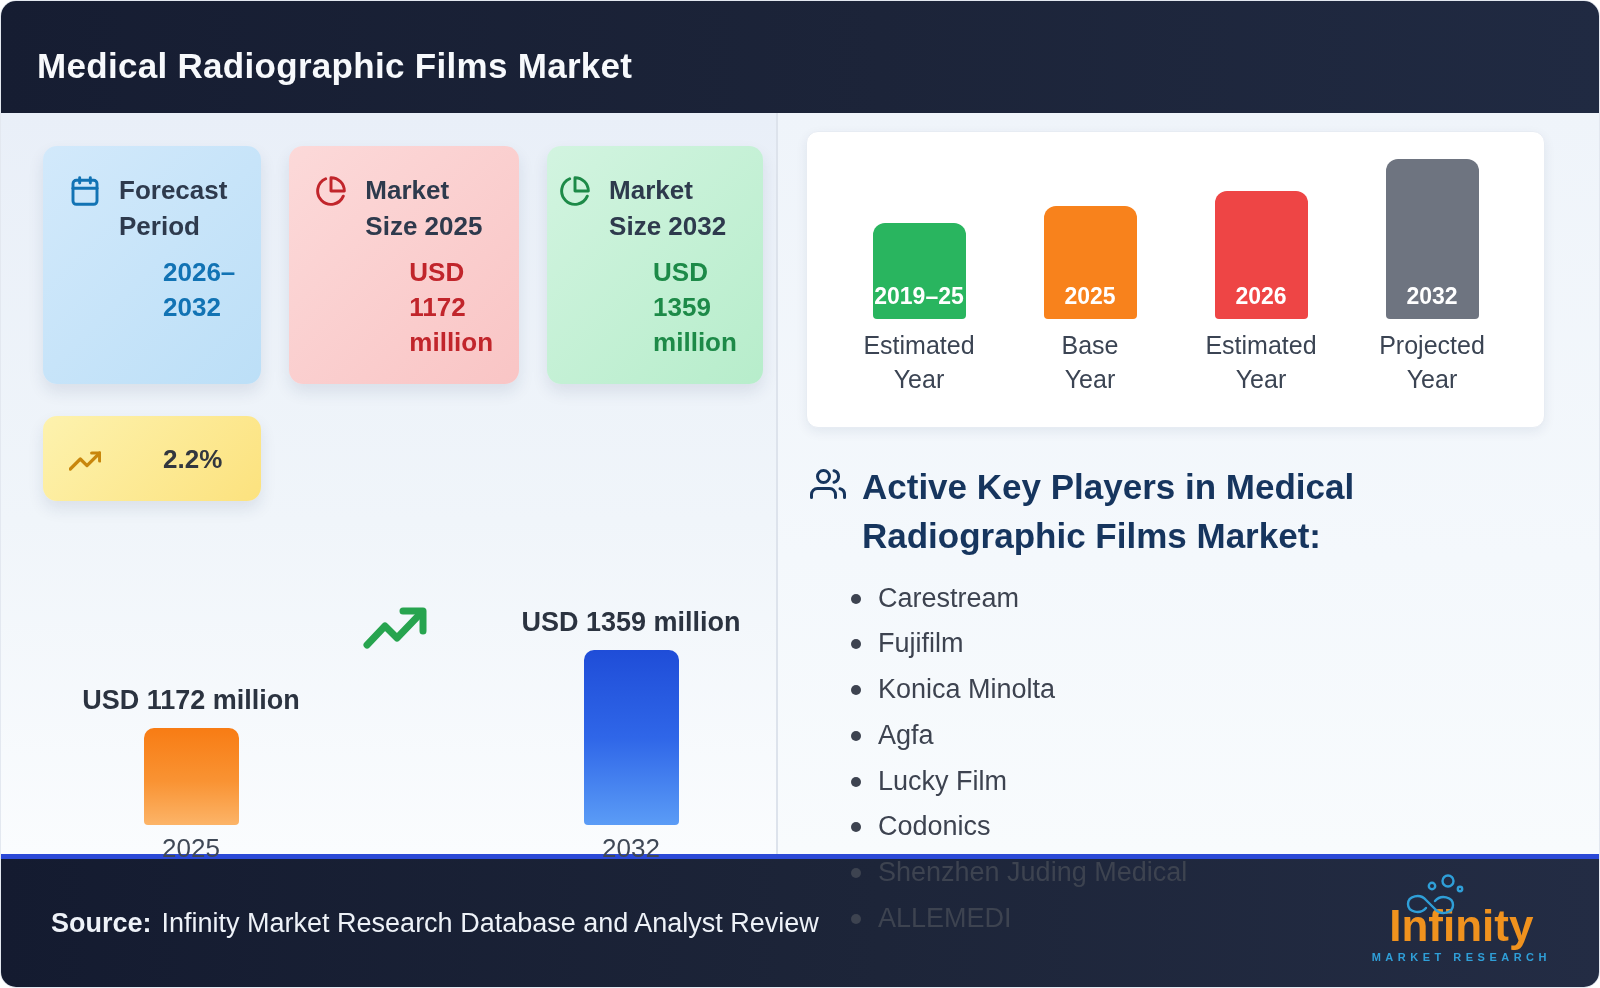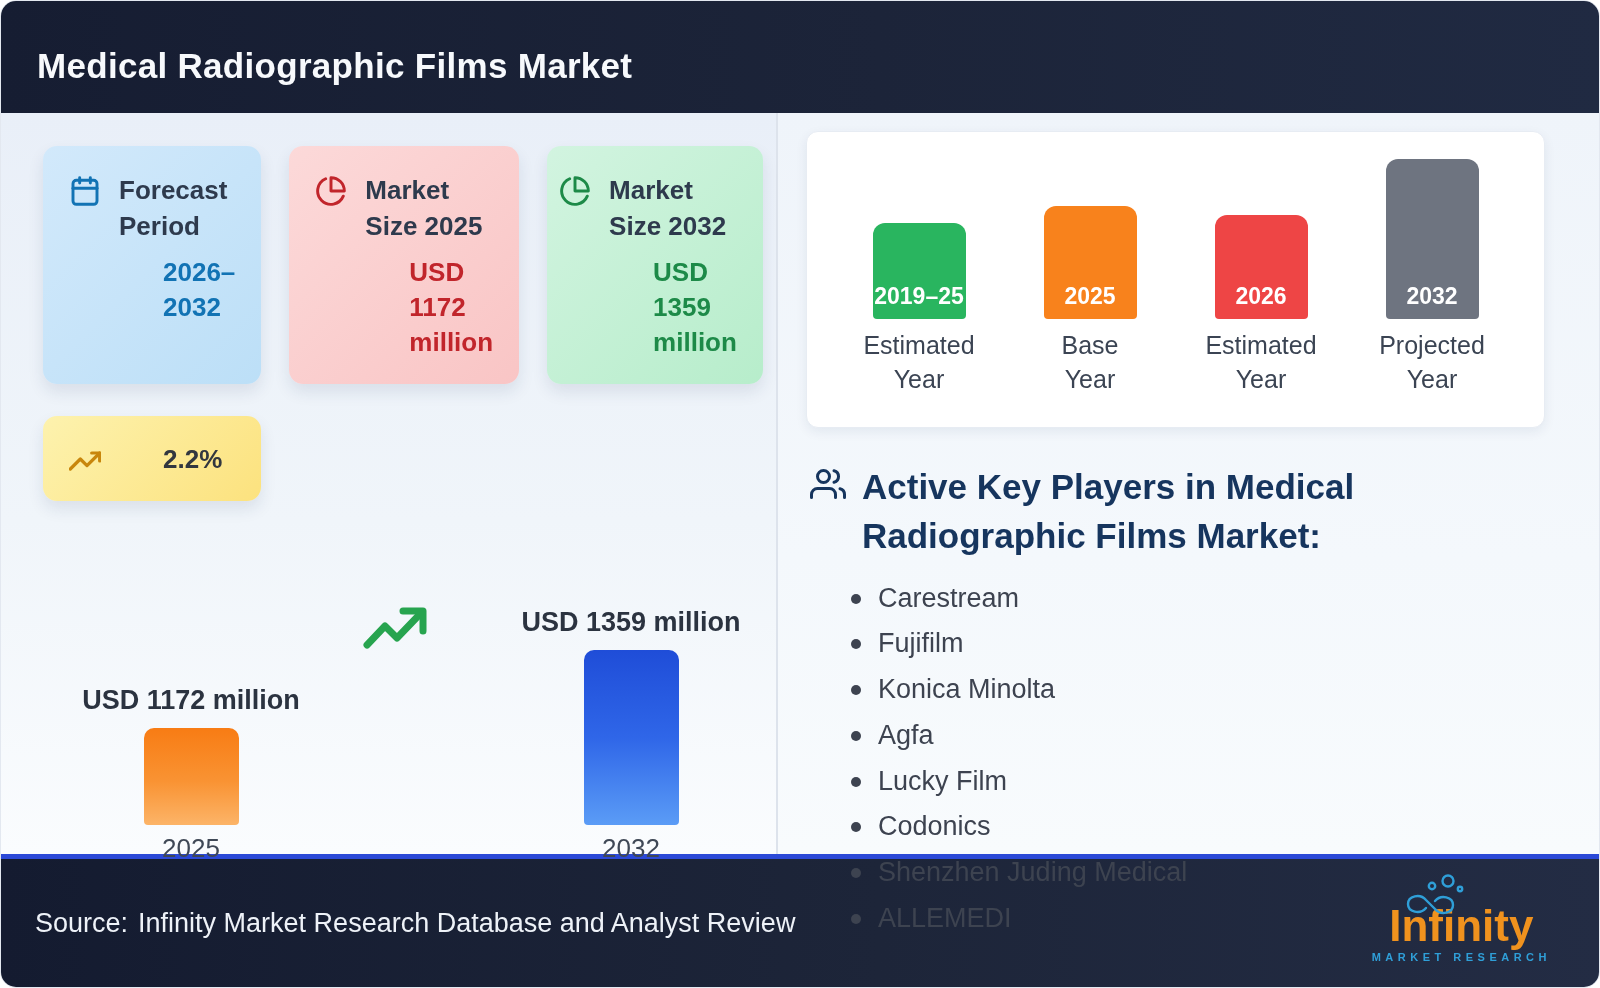--- a/index.html
+++ b/index.html
@@ -72,21 +72,21 @@
   }
   .timeline-row { display:flex; justify-content:space-between; align-items:flex-end; padding:0 8px; }
   .tl-col { display:flex; flex-direction:column; align-items:center; width:140px; }
   .tl-bar {
     width:93px; border-radius:12px 12px 4px 4px;
     display:flex; align-items:flex-end; justify-content:center;
   }
   .tl-bar span { color:#ffffff; font-weight:800; font-size:23px; margin-bottom:9px; white-space:nowrap; }
   .tl-bar.c0 { height:96px;  background:#29b55f; }
   .tl-bar.c1 { height:113px; background:#f8821c; }
-  .tl-bar.c2 { height:104px; background:#ee4545; }
+  .tl-bar.c2 { height:128px; background:#ee4545; }
   .tl-bar.c3 { height:160px; background:#6e7480; }
   .tl-label { margin-top:10px; font-size:25px; color:#3b4453; text-align:center; line-height:1.35; }
 
   
   .players { margin-top:34px; padding-left:4px; }
   .players-heading { display:flex; gap:16px; align-items:flex-start; }
   .players-heading .icon { flex:0 0 36px; margin-top:4px; }
   .players-heading h2 { font-size:35px; font-weight:800; color:#16355e; line-height:1.4; max-width:640px; }
   .players-lists { display:flex; margin-top:22px; padding-left:32px;flex-direction:column; }
   .players-lists ul { list-style:none; }
@@ -99,21 +99,21 @@
   }
 
   
   .footer {
     flex:0 0 133px; border-top:5px solid #2b49d7;
     background:linear-gradient(90deg,#141b30 0%,#1d2539 55%,#232c44 100%);
     display:flex; align-items:center; justify-content:space-between;
     padding:0 48px 0 34px;
   }
   .source { font-size:27px; color:#eef2f8; }
-  .source b { font-weight:400; margin-right:10px; }
+  .source b { font-weight:700; margin-right:10px;margin-left:16px; }
   .logo { position:relative; display:flex; flex-direction:column; align-items:center; padding-top:20px; }
   .logo-mark { position:absolute; top:-12px; left:26px; }
   .logo-text { font-size:44px; font-weight:800; color:#f0921e; letter-spacing:0px; line-height:1; }
   .logo-sub { font-size:11px; font-weight:700; color:#2f9fd8; letter-spacing:4.5px; margin-top:3px; }
 
   svg { display:block; }
 </style>
 </head>
 <body>
 

